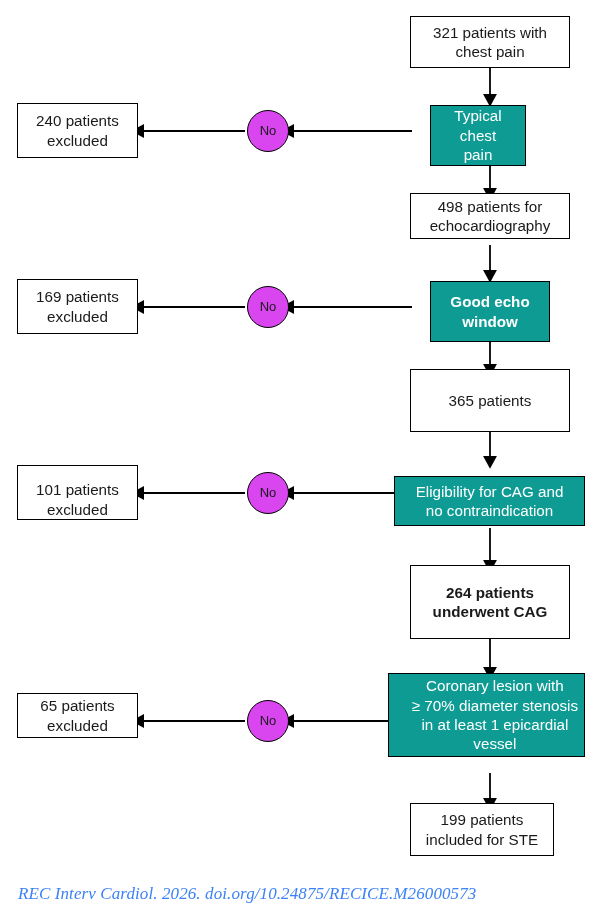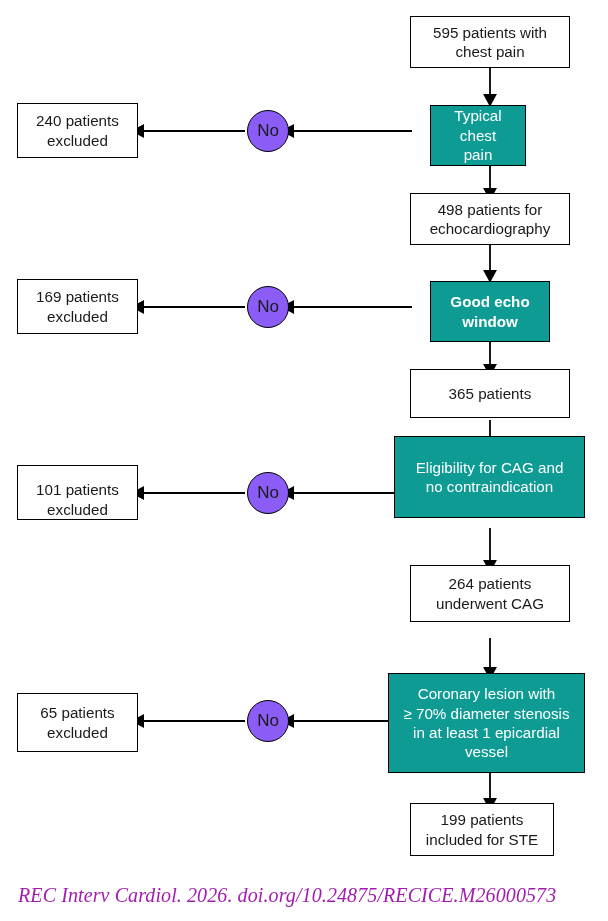--- a/index.html
+++ b/index.html
@@ -42,40 +42,40 @@
 
   .node-teal {
     background: #0d9b93;
     border: 1.6px solid #000000;
     color: #ffffff;
     font-size: 15.2px;
   }
 
   .node-decision {
     border-radius: 50%;
-    background: #8b5cf6;
+    background: #d946ef;
     border: 1.6px solid #000000;
     color: #1a1a1a;
-    font-size: 17px;
+    font-size: 13px;
   }
 
   .node-text {
     display: block;
     white-space: pre-line;
     padding: 0 6px;
   }
 
   .footer-citation {
     position: absolute;
     left: 18px;
     top: 884px;
     font-family: "Liberation Serif", serif;
     font-style: italic;
-    font-size: 20px;
-    color: #a21caf;
+    font-size: 17px;
+    color: #3b82f6;
     letter-spacing: 0.1px;
     white-space: nowrap;
     text-align: center;
   }
 </style>
 </head>
 <body>
 
 <svg id="flow-canvas" viewBox="0 0 608 921" xmlns="http://www.w3.org/2000/svg">
   <defs>
@@ -107,92 +107,92 @@
 
     <line x1="394" y1="493" x2="292" y2="493" marker-end="url(#arrowhead-left)"></line>
     <line x1="245" y1="493" x2="142" y2="493" marker-end="url(#arrowhead-left)"></line>
 
     <line x1="388" y1="721" x2="292" y2="721" marker-end="url(#arrowhead-left)"></line>
     <line x1="245" y1="721" x2="142" y2="721" marker-end="url(#arrowhead-left)"></line>
   </g>
 </svg>
 
 <div class="node node-white" style="left:410px; top:16px; width:160px; height:52px;">
-  <span class="node-text">595 patients with
+  <span class="node-text">321 patients with
 chest pain</span>
 </div>
 
 <div class="node node-teal" style="left:430px; top:105px; width:96px; height:61px;">
   <span class="node-text">Typical chest
 pain</span>
 </div>
 
 <div class="node node-decision" style="left:247px; top:110px; width:42px; height:42px;">
   <span class="node-text">No</span>
 </div>
 
 <div class="node node-white" style="left:17px; top:103px; width:121px; height:55px;text-align:center;">
   <span class="node-text">240 patients
 excluded</span>
 </div>
 
-<div class="node node-white" style="left:410px; top:193px; width:160px; height:52px;">
+<div class="node node-white" style="left:410px; top:193px; width:160px; height:46px;">
   <span class="node-text">498 patients for
 echocardiography</span>
 </div>
 
 <div class="node node-teal" style="left:430px; top:281px; width:120px; height:61px;font-weight:bold;">
   <span class="node-text">Good echo
 window</span>
 </div>
 
 <div class="node node-decision" style="left:247px; top:286px; width:42px; height:42px;">
   <span class="node-text">No</span>
 </div>
 
 <div class="node node-white" style="left:17px; top:279px; width:121px; height:55px;">
   <span class="node-text">169 patients
 excluded</span>
 </div>
 
-<div class="node node-white" style="left:410px; top:369px; width:160px; height:49px;">
+<div class="node node-white" style="left:410px; top:369px; width:160px; height:63px;">
   <span class="node-text">365 patients</span>
 </div>
 
-<div class="node node-teal" style="left:394px; top:436px; width:191px; height:82px;">
+<div class="node node-teal" style="left:394px; top:476px; width:191px; height:50px;">
   <span class="node-text">Eligibility for CAG and
 no contraindication</span>
 </div>
 
 <div class="node node-decision" style="left:247px; top:472px; width:42px; height:42px;">
   <span class="node-text">No</span>
 </div>
 
 <div class="node node-white" style="left:17px; top:465px; width:121px; height:55px;align-items:flex-end;">
   <span class="node-text">101 patients
 excluded</span>
 </div>
 
-<div class="node node-white" style="left:410px; top:565px; width:160px; height:57px;">
+<div class="node node-white" style="left:410px; top:565px; width:160px; height:74px;font-weight:bold;">
   <span class="node-text">264 patients
 underwent CAG</span>
 </div>
 
-<div class="node node-teal" style="left:388px; top:673px; width:197px; height:100px;">
+<div class="node node-teal" style="left:388px; top:673px; width:197px; height:84px;justify-content:flex-end;">
   <span class="node-text">Coronary lesion with
 ≥ 70% diameter stenosis
 in at least 1 epicardial
 vessel</span>
 </div>
 
 <div class="node node-decision" style="left:247px; top:700px; width:42px; height:42px;">
   <span class="node-text">No</span>
 </div>
 
-<div class="node node-white" style="left:17px; top:693px; width:121px; height:59px;">
+<div class="node node-white" style="left:17px; top:693px; width:121px; height:45px;">
   <span class="node-text">65 patients
 excluded</span>
 </div>
 
 <div class="node node-white" style="left:410px; top:803px; width:144px; height:53px;">
   <span class="node-text">199 patients
 included for STE</span>
 </div>
 
 <div class="footer-citation">REC Interv Cardiol. 2026. doi.org/10.24875/RECICE.M26000573</div>

